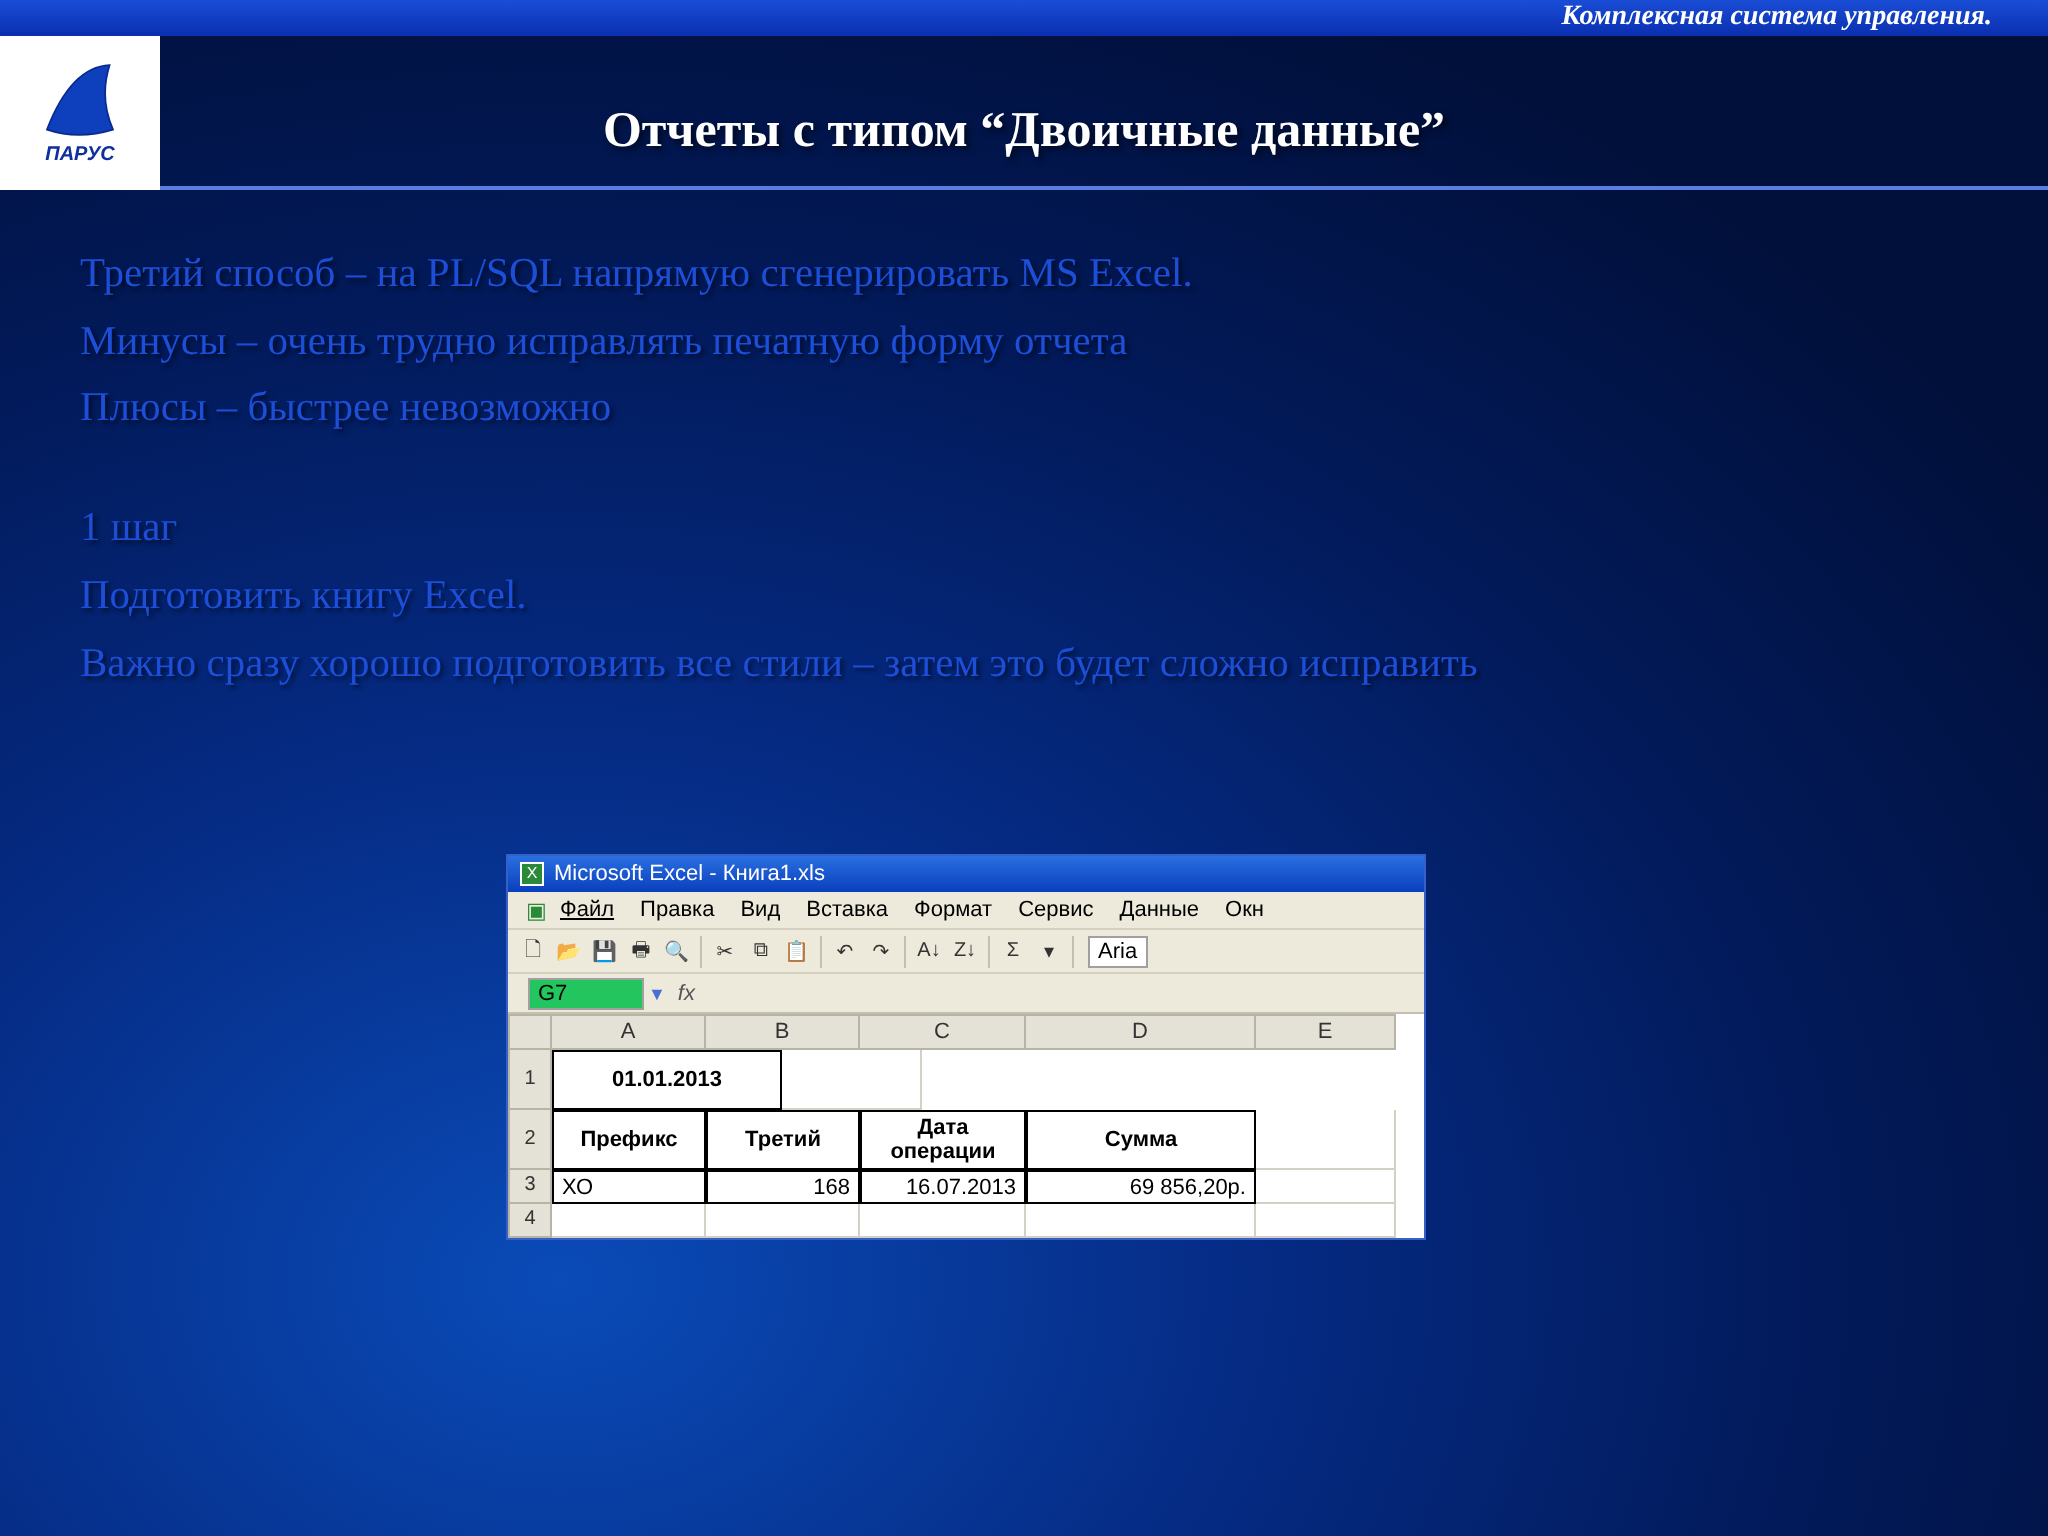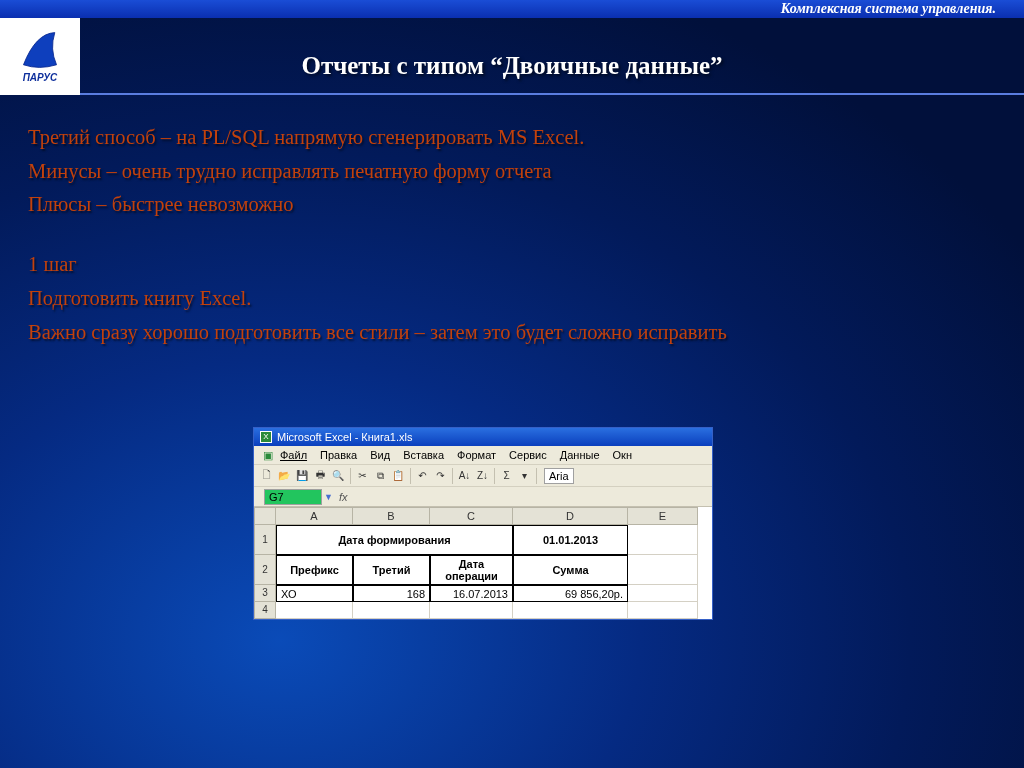--- a/index.html
+++ b/index.html
@@ -51,24 +51,24 @@
   }
   .slide-title {
     text-align: center;
     font-size: 25px;
     font-weight: bold;
     color: #fff;
     padding-top: 34px;
     text-shadow: 2px 2px 3px rgba(0,0,0,0.55);
   }
   .content {
-    padding: 28px 28px 0 28px;
+    padding: 28px 28px 0 40px;
     font-size: 20.5px;
     line-height: 1.45;
-    color: #c2410c;
+    color: #1d4ed8;
     text-shadow: 1.5px 1.5px 2px rgba(0,0,0,0.55);
   }
   .content p { margin-bottom: 4px; }
   .gap { height: 26px; }
   .excel-screenshot {
     position: absolute;
     left: 253px; top: 427px;
     width: 460px;
     font-family: Tahoma, Arial, sans-serif;
     font-size: 11px;
@@ -227,21 +227,20 @@
       <div class="corner"></div>
       <div class="ch" style="width:77px">A</div>
       <div class="ch" style="width:77px">B</div>
       <div class="ch" style="width:83px">C</div>
       <div class="ch" style="width:115px">D</div>
       <div class="ch" style="width:70px">E</div>
     </div>
 
     <div class="row" style="height:30px">
       <div class="rh">1</div>
-      <div class="cell hcell c" style="width:237px">Дата формирования</div>
       <div class="cell hcell c" style="width:115px">01.01.2013</div>
       <div class="cell" style="width:70px"></div>
     </div>
 
     <div class="row" style="height:30px">
       <div class="rh">2</div>
       <div class="cell hcell c" style="width:77px">Префикс</div>
       <div class="cell hcell c" style="width:77px">Третий</div>
       <div class="cell hcell c" style="width:83px">Дата операции</div>
       <div class="cell hcell c" style="width:115px">Сумма</div>

